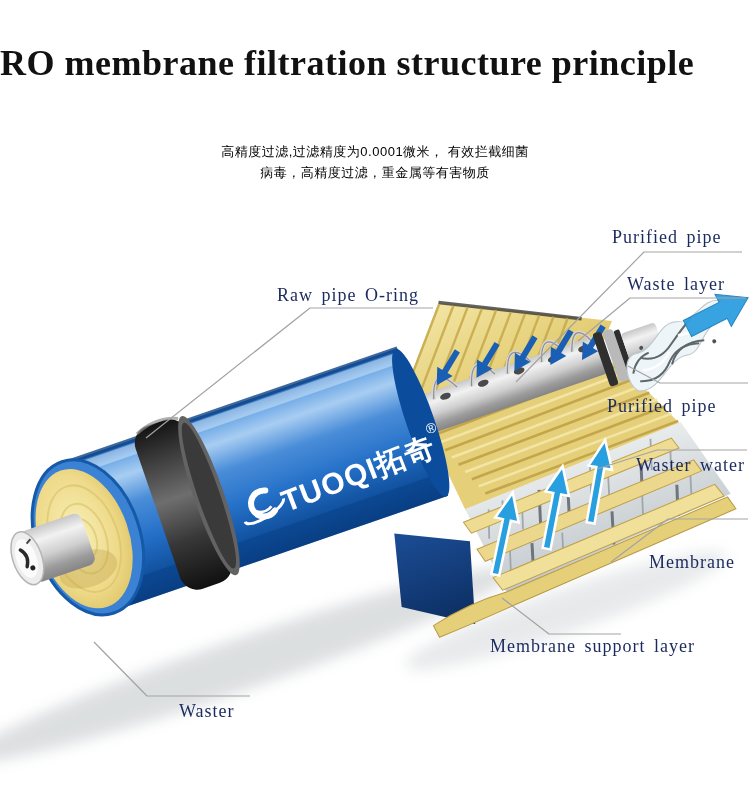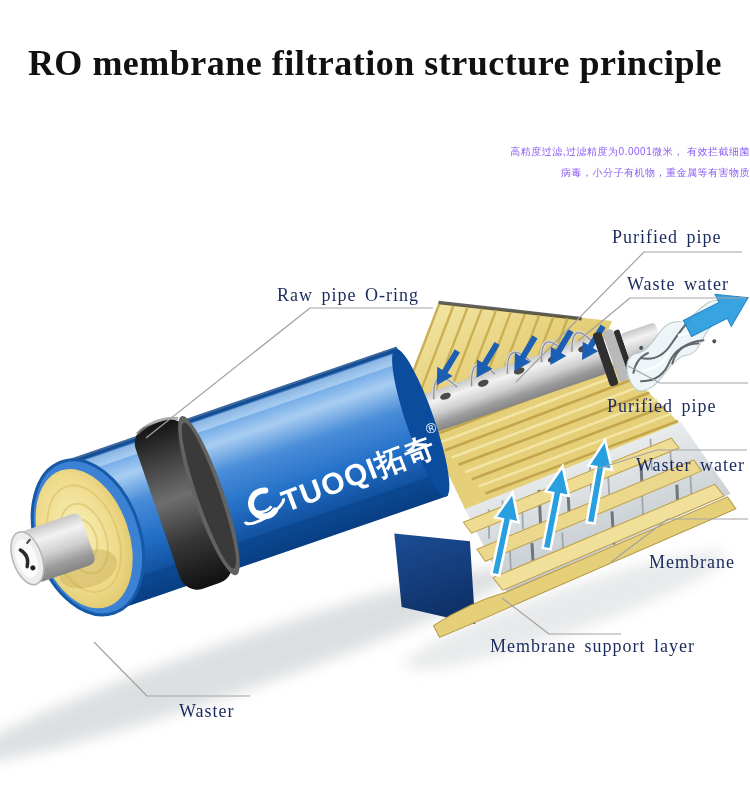--- a/index.html
+++ b/index.html
@@ -2,27 +2,27 @@
 <html><head>
 <meta charset="utf-8">
 <style>
   html,body{margin:0;padding:0;background:#ffffff;}
   body{width:750px;height:800px;position:relative;overflow:hidden;
        font-family:"Liberation Sans",sans-serif;}
   .scene{position:absolute;left:0;top:0;width:750px;height:800px;}
   .scene-svg{position:absolute;left:0;top:0;}
   h1.title{
     position:absolute;left:0;right:0;top:44px;margin:0;
-    text-align:center;color:#111111;
+    text-align:left;color:#111111;
     font-family:"Liberation Serif",serif;font-weight:700;
     font-size:36px;line-height:1.1;letter-spacing:.5px;white-space:nowrap;
   }
   .subtitle{
     position:absolute;left:0;right:0;top:141px;margin:0;
-    text-align:right;color:#8b5cf6;font-size:10px;line-height:21px;
+    text-align:center;color:#000000;font-size:13px;line-height:21px;
     letter-spacing:.5px;
   }
   .lbl{
     position:absolute;color:#1a2a5e;white-space:nowrap;
     font-family:"Liberation Serif",serif;font-weight:400;
     font-size:18px;letter-spacing:1px;word-spacing:3px;line-height:22px;
   }
 </style>
 </head>
 <body>
@@ -279,24 +279,24 @@
       <polyline points="747,450 657,450 597,469"></polyline>
       <polyline points="748,519 668,519 611,562"></polyline>
       <polyline points="621,634 549,634 502,598"></polyline>
       <polyline points="250,696 147,696 94,642"></polyline>
     </g>
   </svg>
 
   <h1 class="title">RO membrane filtration structure principle</h1>
   <div class="subtitle">
     <div>高精度过滤,过滤精度为0.0001微米， 有效拦截细菌</div>
-    <div>病毒，小分子有机物，重金属等有害物质</div>
+    <div>病毒，高精度过滤，重金属等有害物质</div>
   </div>
 
   <div class="lbl" style="left:612px;top:226px">Purified pipe</div>
-  <div class="lbl" style="left:627px;top:273px">Waste water</div>
+  <div class="lbl" style="left:627px;top:273px">Waste layer</div>
   <div class="lbl" style="left:277px;top:284px">Raw pipe O-ring</div>
   <div class="lbl" style="left:607px;top:395px">Purified pipe</div>
   <div class="lbl" style="left:636px;top:454px">Waster water</div>
   <div class="lbl" style="left:649px;top:551px">Membrane</div>
   <div class="lbl" style="left:490px;top:635px">Membrane support layer</div>
   <div class="lbl" style="left:179px;top:700px">Waster</div>
 </div>
 
 </body></html>

